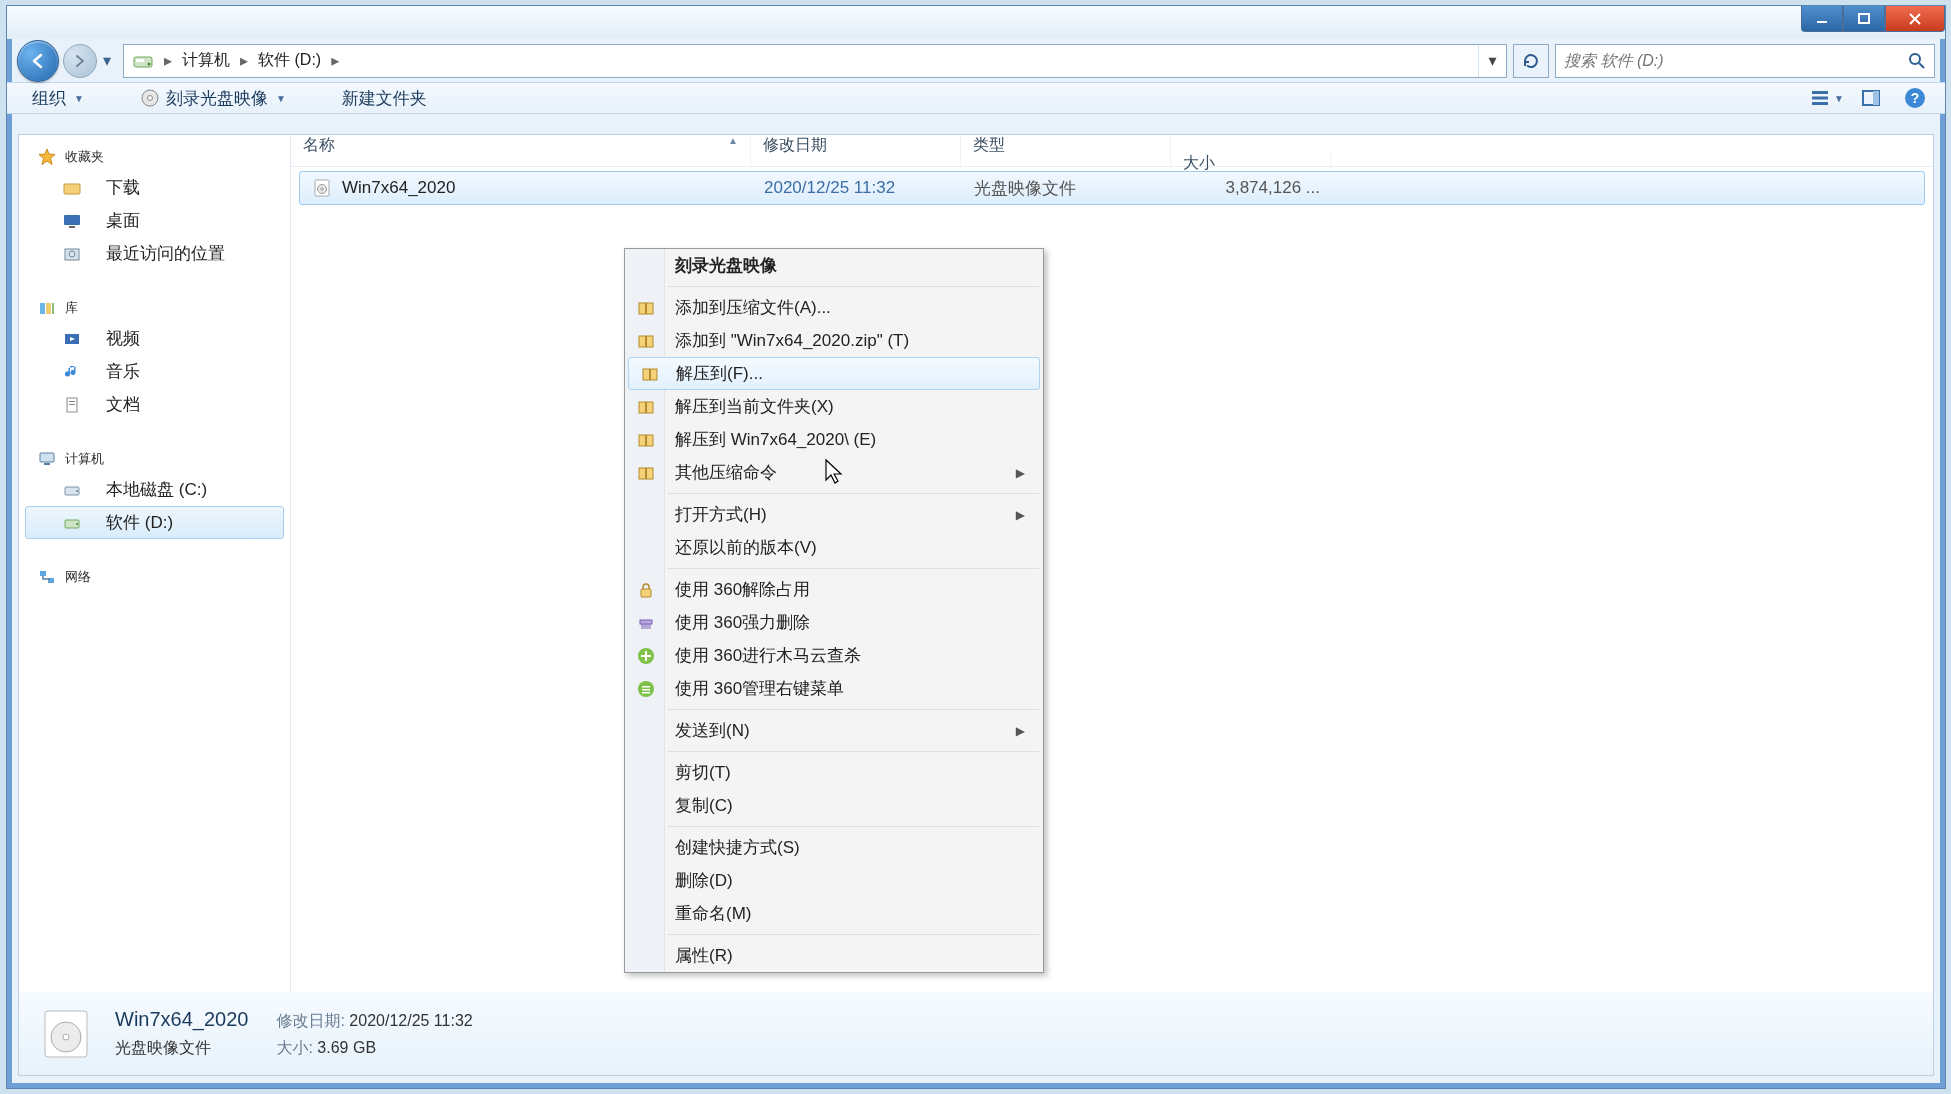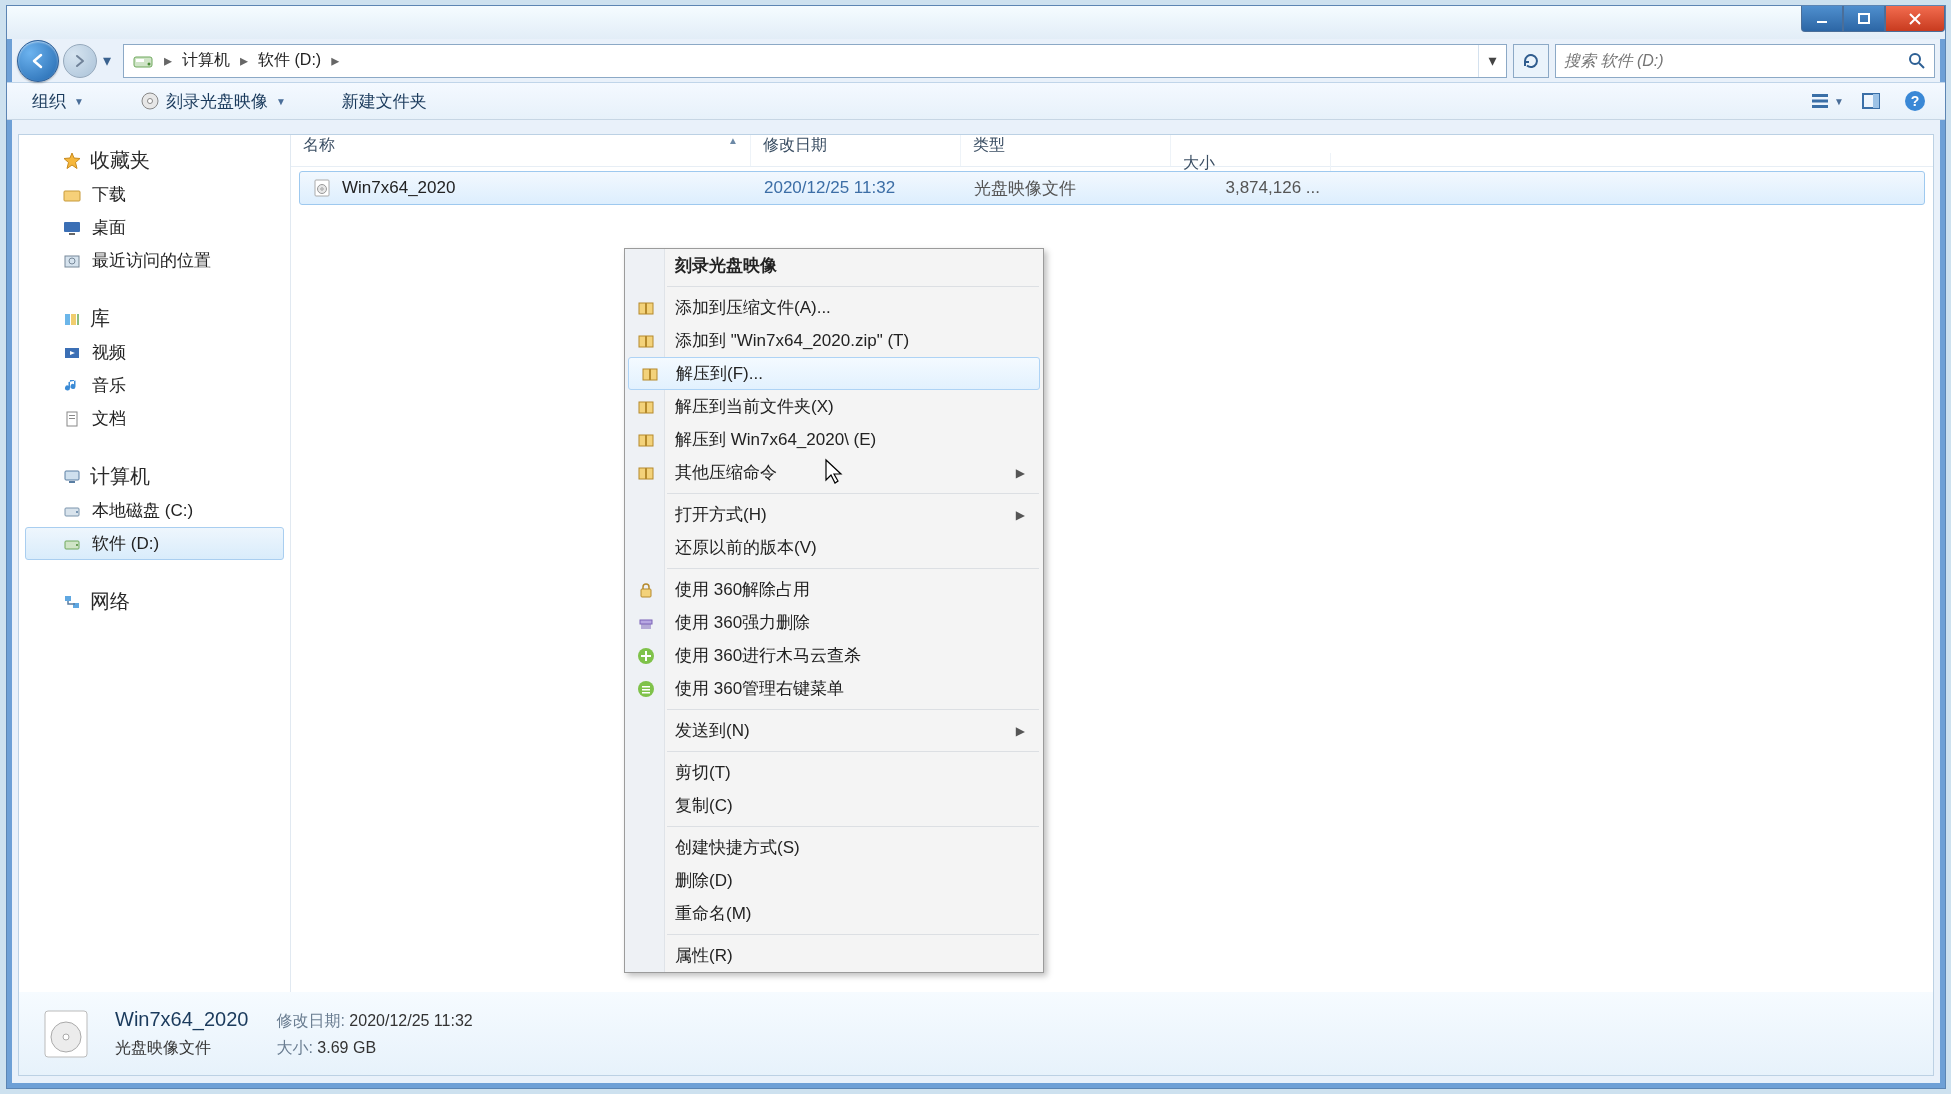--- a/index.html
+++ b/index.html
@@ -26,32 +26,32 @@
 .addr-seg { padding:0 8px; height:100%; display:flex; align-items:center; font-size:16px; color:#222; }
 .addr-seg.icon { gap:0; }
 .addr-sep { color:#666; padding:0 2px;}
 .addr-drop { width:28px; height:100%; display:flex; align-items:center; justify-content:center; color:#444; border-left:1px solid #d4e1ee;}
 .addr-refresh { width:36px; height:34px; background:#eaf3fb; border:1px solid #8ca9c6; display:flex; align-items:center; justify-content:center; color:#2f5c8e; font-size:18px;}
 .search { width:380px; height:34px; background:#fff; border:1px solid #8ca9c6; display:flex; align-items:center; padding:0 8px;}
 .search input { border:none; outline:none; flex:1; font-size:16px; color:#555; font-style:italic; background:transparent;}
 .search-icon { color:#2c5f94; font-size:16px;}
 
 
-.toolbar { height:38px; border-top:1px solid #c0d5e9; border-bottom:1px solid #c7d6e4; background: linear-gradient(#f4f9ff,#e7f1fa); display:flex; align-items:center; padding:8px 12px; gap:4px; }
+.toolbar { height:32px; border-top:1px solid #c0d5e9; border-bottom:1px solid #c7d6e4; background: linear-gradient(#f4f9ff,#e7f1fa); display:flex; align-items:center; padding:8px 12px; gap:4px; }
 .tb-btn { padding:4px 12px; font-size:17px; color:#1a3a5c; display:flex; align-items:center; gap:6px; border:1px solid transparent; border-radius:3px;}
 .tb-caret{ font-size:10px; color:#4a6e99; margin-left:2px;}
 .tb-right { margin-left:auto; display:flex; align-items:center; gap:8px;}
 .tb-icon-btn { width:36px; height:30px; display:flex; align-items:center; justify-content:center; border:1px solid transparent; border-radius:3px;}
 .views-btn{ display:flex; align-items:center; gap:4px;}
 
 
 .body { position:absolute; top:128px; left:11px; right:11px; bottom:12px; display:flex; background:#fff; border:1px solid #bcd1e4;}
 .sidebar { width:272px; border-right:1px solid #e1e9f1; overflow:auto; padding:6px 0 6px 0; }
-.side-group-label { display:flex; align-items:center; gap:8px; padding:6px 10px 4px 18px; font-size:20px; color:#2a2a2a;margin-left:25px;}
-.side-item { display:flex; align-items:center; gap:10px; padding:4px 10px 4px 42px; font-size:17px; color:#222; border:1px solid transparent;}
+.side-group-label { display:flex; align-items:center; gap:8px; padding:6px 10px 4px 18px; font-size:13px; color:#2a2a2a;}
+.side-item { display:flex; align-items:center; gap:24px; padding:4px 10px 4px 42px; font-size:17px; color:#222; border:1px solid transparent;}
 .side-item.selected { background: linear-gradient(#eef6fd,#d9ecfb); border:1px solid #a9cef0; border-radius:3px; margin:0 6px; padding-left:36px;}
 .side-spacer{ height:22px;}
 .icon-sm{ width:20px; height:20px; display:inline-flex; align-items:center; justify-content:center;}
 
 
 .main { flex:1; display:flex; flex-direction:column; }
 .cols { display:flex; height:32px; border-bottom:1px solid #e7eef5; font-size:16px; color:#3a4e63; align-items:center;}
 .col { padding:0 12px; border-right:1px solid #eef3f8; height:100%; display:flex; align-items:flex-start; gap:6px;}
 .col.name{ width:460px;}
 .col.date{ width:210px;}

